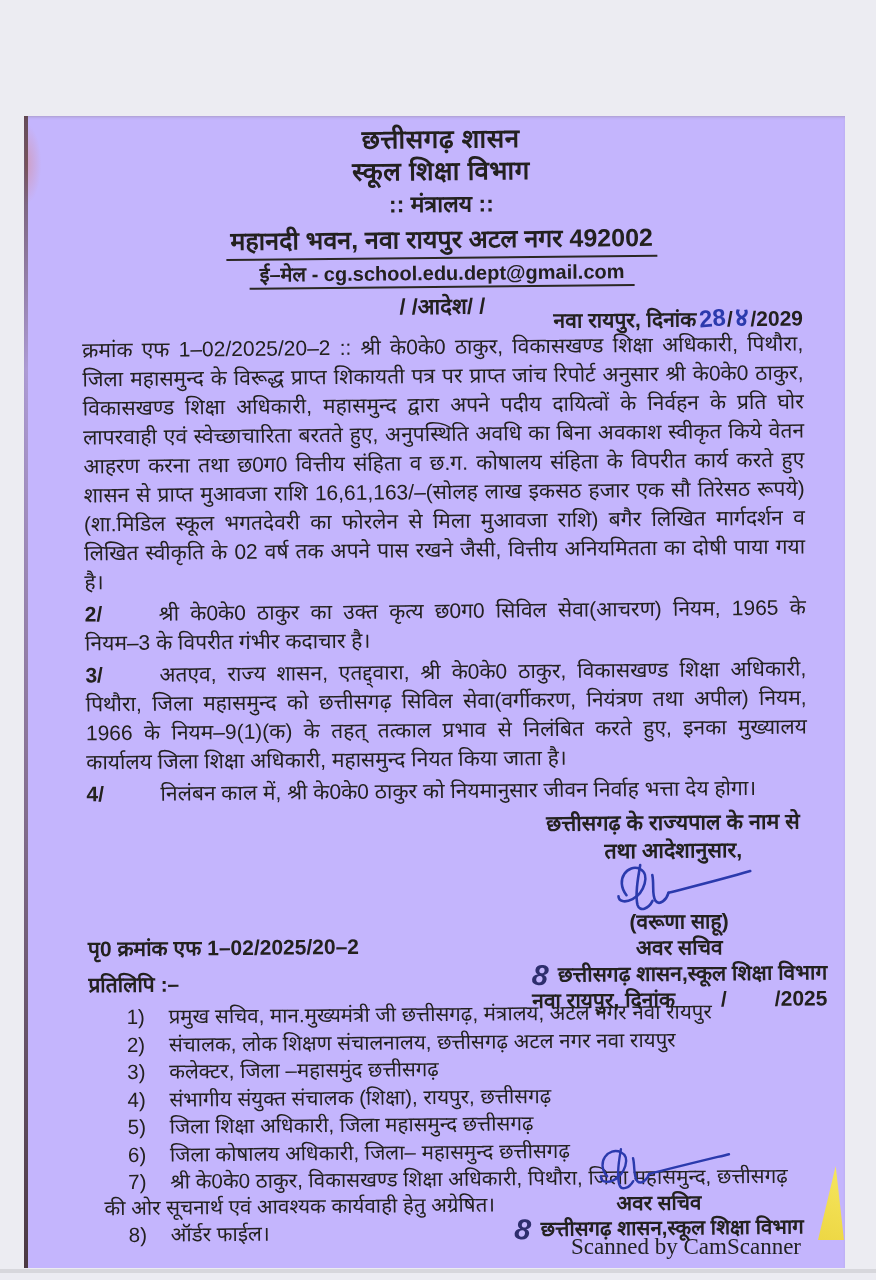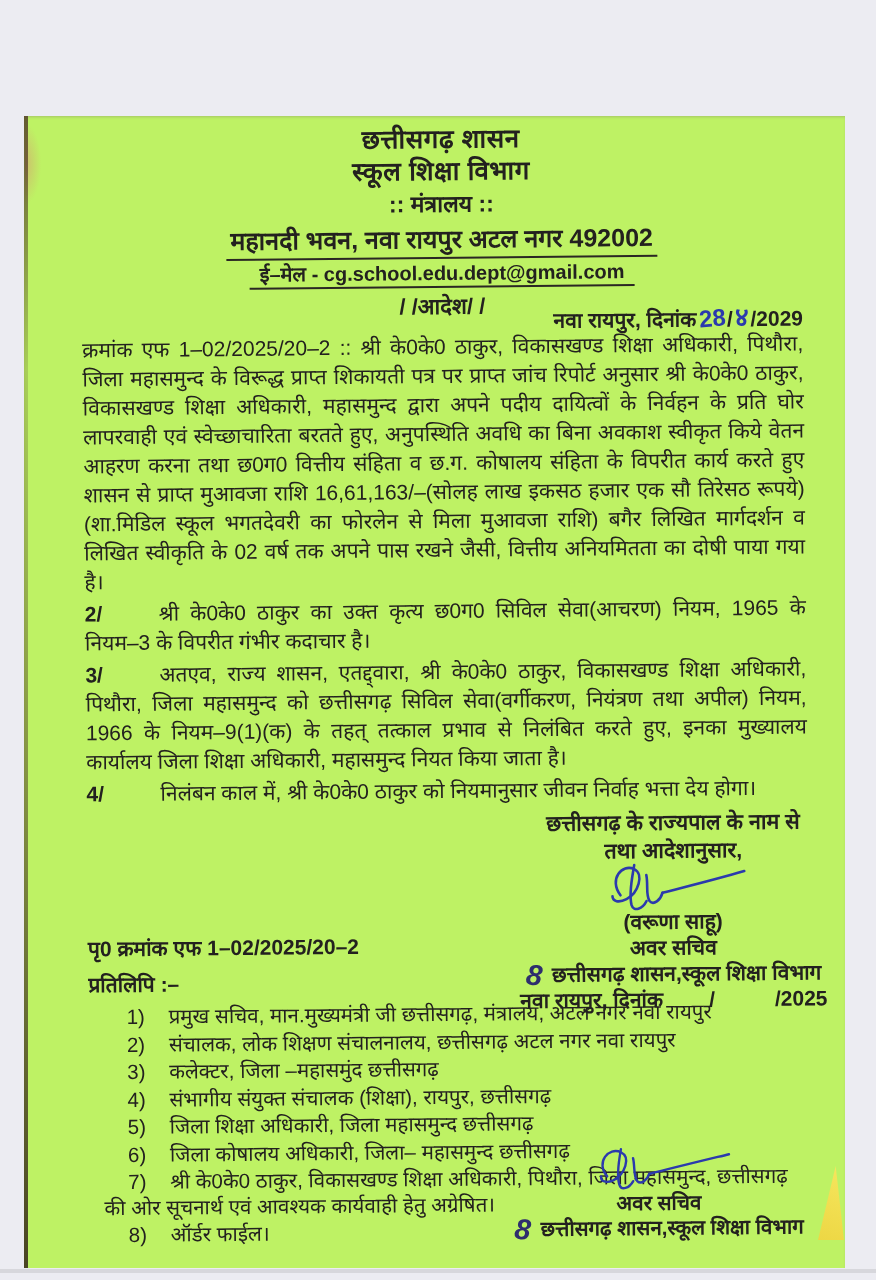--- a/index.html
+++ b/index.html
@@ -4,21 +4,21 @@
 <style>
   html,body{margin:0;padding:0;}
   body{
     width:876px;height:1280px;position:relative;overflow:hidden;
     background:#ececf2;
     font-family:"Liberation Sans","DejaVu Sans",sans-serif;
     color:#23211f;
   }
   .page{
     position:absolute;left:24px;top:116px;width:821px;height:1152px;
-    background:#bef264;overflow:hidden;
+    background:#c4b5fd;overflow:hidden;
     box-shadow:inset 0 2px 3px -1px rgba(120,110,110,.35);
   }
   .page::before{ 
     content:'';position:absolute;left:1px;top:8px;width:16px;height:80px;
     background:radial-gradient(ellipse at left,rgba(222,128,118,.45),transparent 72%);
   }
   .page::after{ 
     content:'';position:absolute;left:0;top:0;width:4px;height:100%;
     background:linear-gradient(180deg,rgba(70,40,32,.75),rgba(70,40,32,.18) 22%,rgba(70,40,32,.45) 55%,rgba(45,26,20,.8));
   }
@@ -47,21 +47,21 @@
   .pnum{display:inline-block;width:74px;font-weight:bold;}
   
   .by-order{width:fit-content;margin:6px 8px 0 auto;text-align:center;
             font-size:21.5px;font-weight:bold;line-height:28px;}
   .sigblock{position:absolute;right:26px;top:745px;text-align:center;
             font-size:21px;font-weight:bold;line-height:26px;white-space:nowrap;}
   .sigblock .sig-svg{display:block;margin:0 auto -6px;}
   .office-row .flourish{display:inline-block;font-size:29px;font-style:italic;
             color:#2e2e6d;transform:rotate(6deg);margin-right:10px;vertical-align:-3px;}
   .sig-date .g1{margin-left:46px;}
-  .sig-date .g2{margin-left:60px;}
+  .sig-date .g2{margin-left:48px;}
   
   .endorse{margin-top:64px;}
   .ref-no{font-size:21px;font-weight:bold;}
   .copy-label{font-size:21px;font-weight:bold;margin-top:8px;}
   .copy-list{margin:6px 0 0 14px;font-size:20.5px;line-height:25.5px;}
   .copy-item{margin-bottom:2px;}
   .copy-item .num{display:inline-block;width:66px;padding-left:24px;box-sizing:border-box;}
   
   .sigblock2{position:absolute;right:52px;top:1030px;text-align:center;
              font-size:20.5px;font-weight:bold;line-height:25px;white-space:nowrap;}
@@ -152,15 +152,16 @@
         </g>
       </svg>
       <div>अवर सचिव</div>
       <div class="office-row">
         <span class="flourish">8</span><span>छत्तीसगढ़ शासन,स्कूल शिक्षा विभाग</span>
       </div>
     </div>
   </div>
 
   <div class="fold"></div>
+  <div class="camscanner">Scanned by CamScanner</div>
 </div>
 
 <div class="bottom-line"></div>
 
 </body></html>

